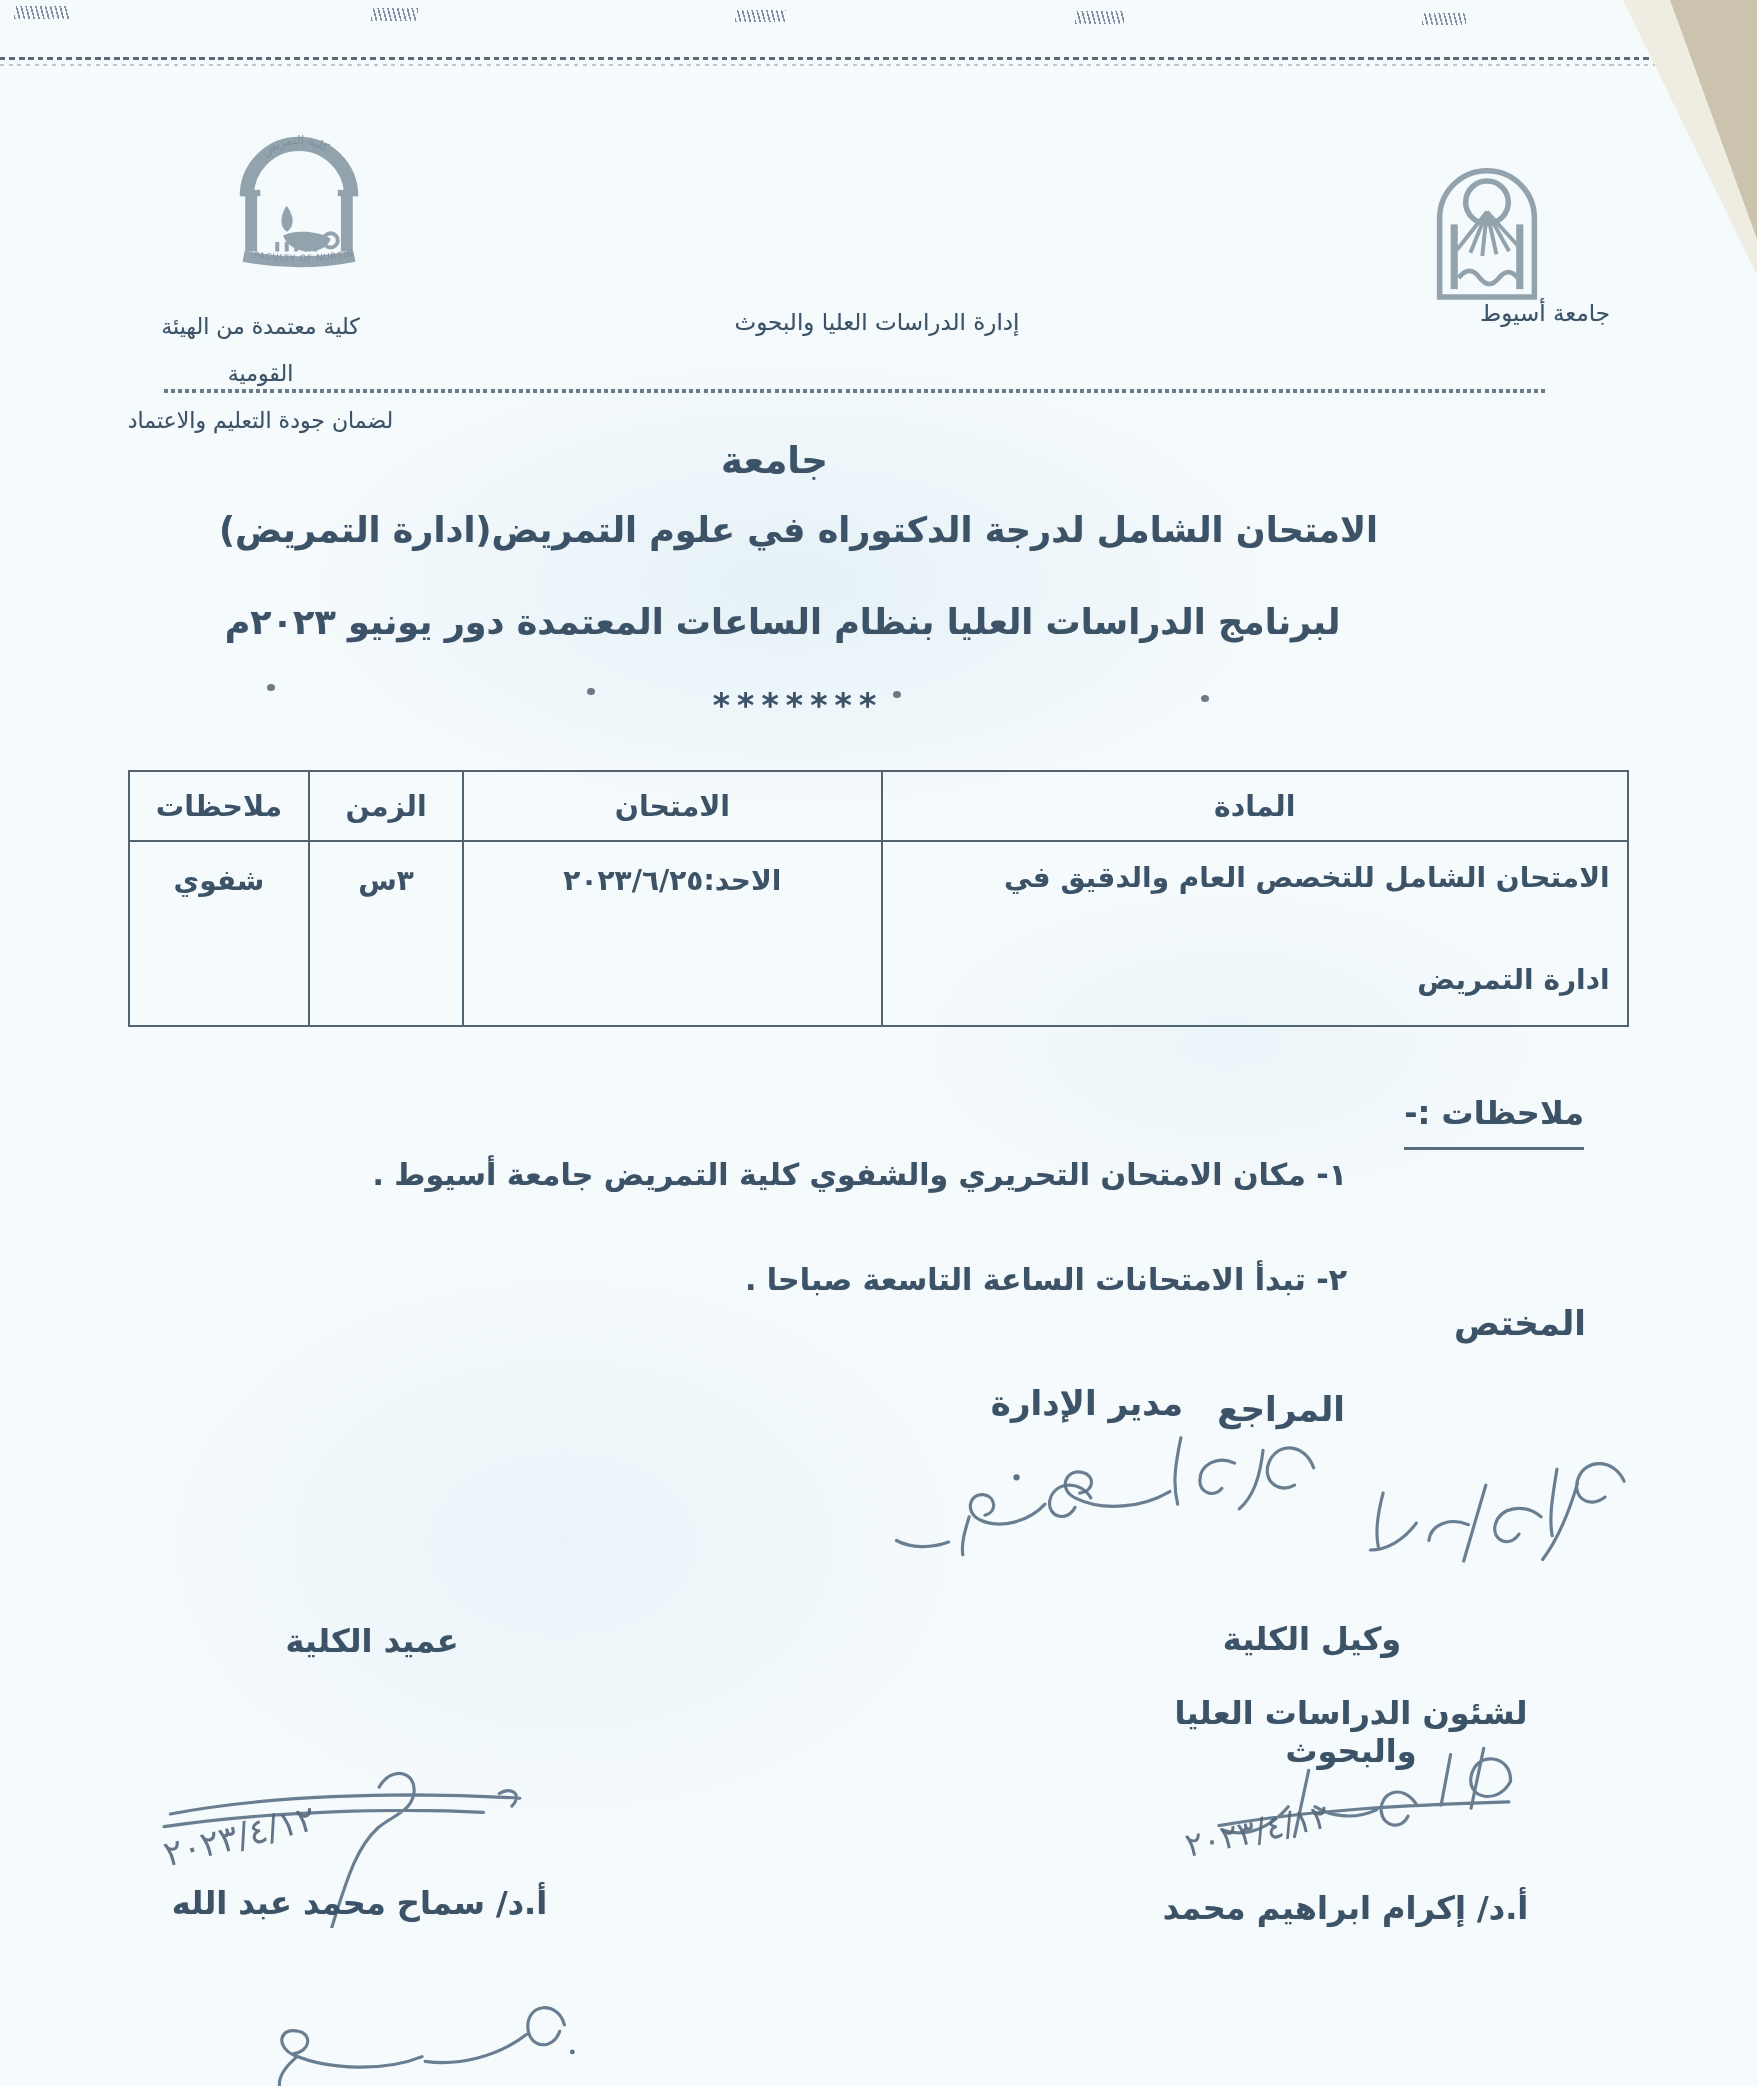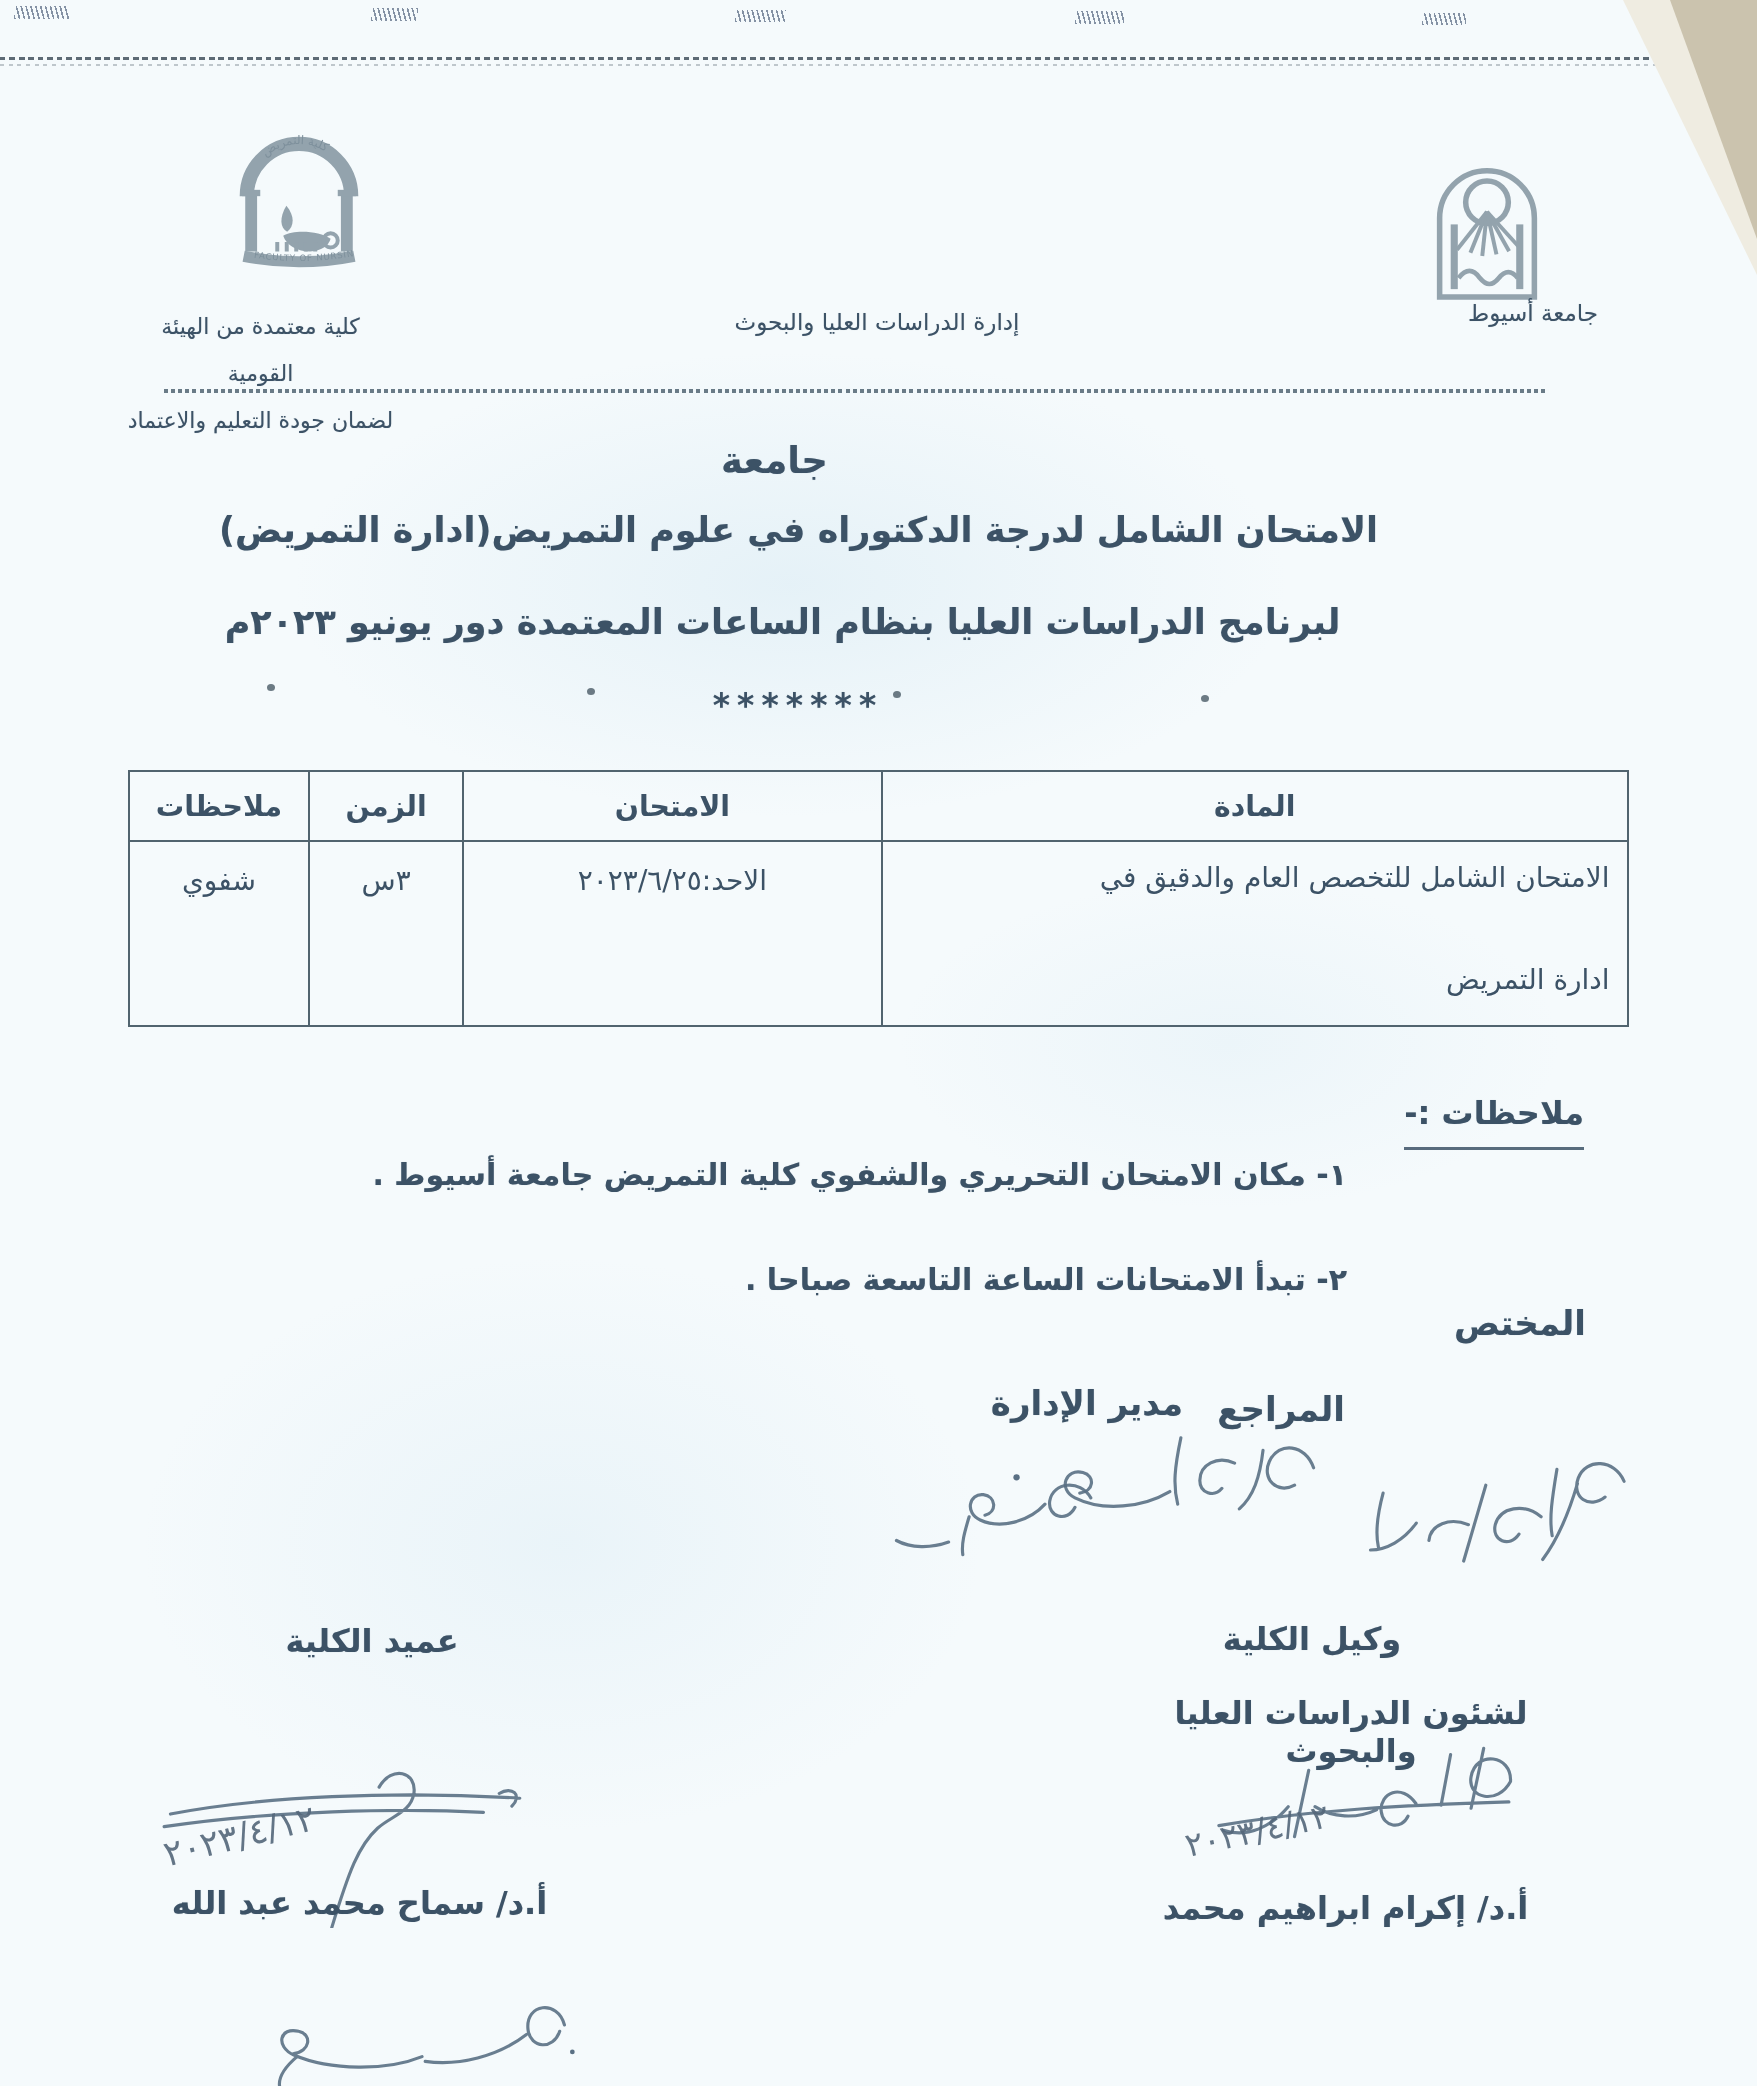--- a/index.html
+++ b/index.html
@@ -29,39 +29,39 @@
   .speck{position:absolute;height:12.6px;opacity:.65;
     background:repeating-linear-gradient(75deg, rgba(26,48,82,.8) 0 1.6px, transparent 1.6px 4.7px);}
   .ink-dot{position:absolute;width:8px;height:7.1px;border-radius:50%;background:#53646f;opacity:.85;}
 
   .ar{direction:rtl;unicode-bidi:embed;}
   .ink{color:#3c5266;text-shadow:0 0 0.8px rgba(60,82,102,.35);}
 
   .acc-text{position:absolute;top:303px;left:126px;width:269px;text-align:center;
     font-size:22px;line-height:47px;}
   .center-dept{position:absolute;top:309px;left:695px;width:364px;text-align:center;font-size:23px;}
-  .univ-name{position:absolute;top:300px;left:1456px;width:154px;text-align:center;font-size:23px;}
+  .univ-name{position:absolute;top:300px;left:1456px;width:154px;font-size:23px;}
 
   .dash-sep{position:absolute;top:389px;left:164px;width:1383px;height:4px;opacity:.9;
     background:repeating-linear-gradient(90deg,#5a6d7a 0 4px,transparent 4px 7.1px);}
 
   .t1{position:absolute;top:439px;left:553px;width:443px;text-align:center;
     font-size:37px;font-weight:bold;}
   .t2{position:absolute;top:510px;left:190px;width:1217px;text-align:center;
     font-size:35px;font-weight:bold;}
   .t3{position:absolute;top:602px;left:190px;width:1185px;text-align:center;
     font-size:35px;font-weight:bold;}
   .stars{position:absolute;top:686px;left:624px;width:348px;text-align:center;
     font-size:33px;letter-spacing:7.1px;font-weight:bold;}
 
   table.sched{position:absolute;top:770px;left:128px;width:1501px;
     border-collapse:collapse;direction:rtl;table-layout:fixed;}
   table.sched th, table.sched td{border:2.4px solid #51646f;color:#3c5266;}
   table.sched th{height:66px;font-size:28.4px;font-weight:bold;text-align:center;}
-  table.sched td{height:160px;vertical-align:top;font-size:28px;font-weight:normal;}
+  table.sched td{height:160px;vertical-align:top;font-size:28px;font-weight:bold;}
   td.c-subject{text-align:right;padding:19px 17.4px 0 0;}
   td.c-subject .l2{margin-top:69px;}
   td.c-center{text-align:center;padding-top:22px;}
 
   .notes-heading{position:absolute;top:1094px;right:173px;font-size:32px;font-weight:bold;
     border-bottom:3.2px solid rgba(60,82,102,.85);padding-bottom:15px;}
   .notes-items{position:absolute;top:1157px;right:410px;text-align:right;
     font-size:30px;font-weight:bold;}
   .notes-items .item + .item{margin-top:70px;}
 

